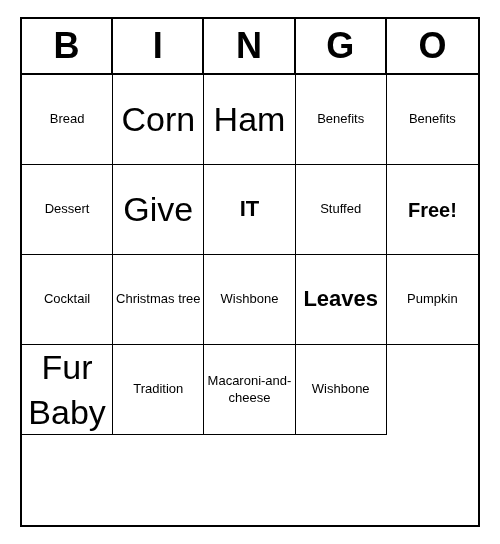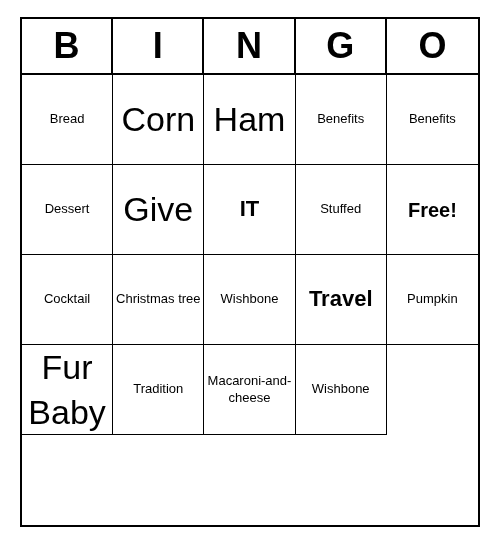--- a/index.html
+++ b/index.html
@@ -101,20 +101,20 @@
       <div class="bingo-cell">Benefits</div>
       <div class="bingo-cell">Benefits</div>
       <div class="bingo-cell">Dessert</div>
       <div class="bingo-cell large-text">Give</div>
       <div class="bingo-cell medium-large">IT</div>
       <div class="bingo-cell">Stuffed</div>
       <div class="bingo-cell free">Free!</div>
       <div class="bingo-cell">Cocktail</div>
       <div class="bingo-cell">Christmas tree</div>
       <div class="bingo-cell">Wishbone</div>
-      <div class="bingo-cell medium-large">Travel</div>
+      <div class="bingo-cell medium-large">Leaves</div>
       <div class="bingo-cell">Pumpkin</div>
       <div class="bingo-cell large-text">Fur Baby</div>
       <div class="bingo-cell">Tradition</div>
       <div class="bingo-cell">Macaroni-and-cheese</div>
       <div class="bingo-cell">Wishbone</div>
     </div>
 </div>
 
 </body></html>

